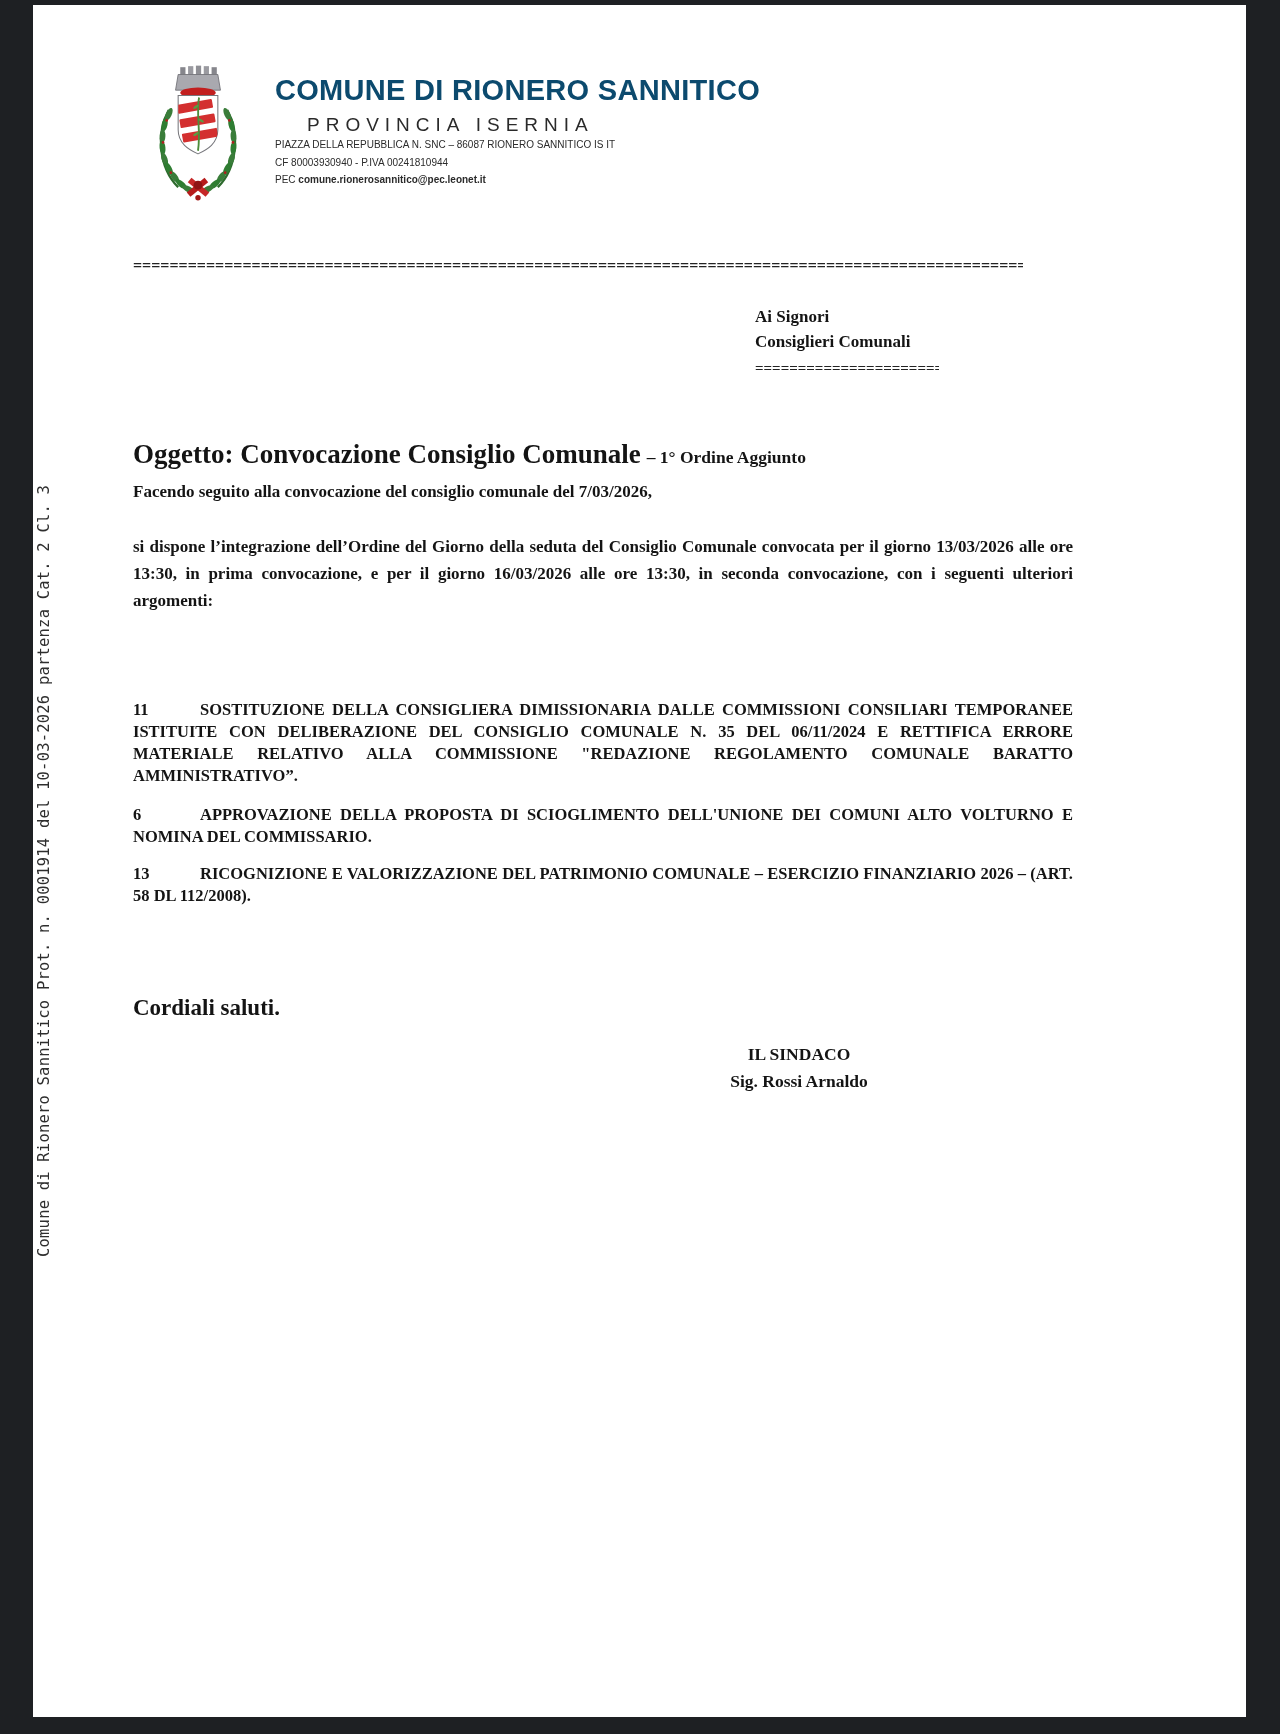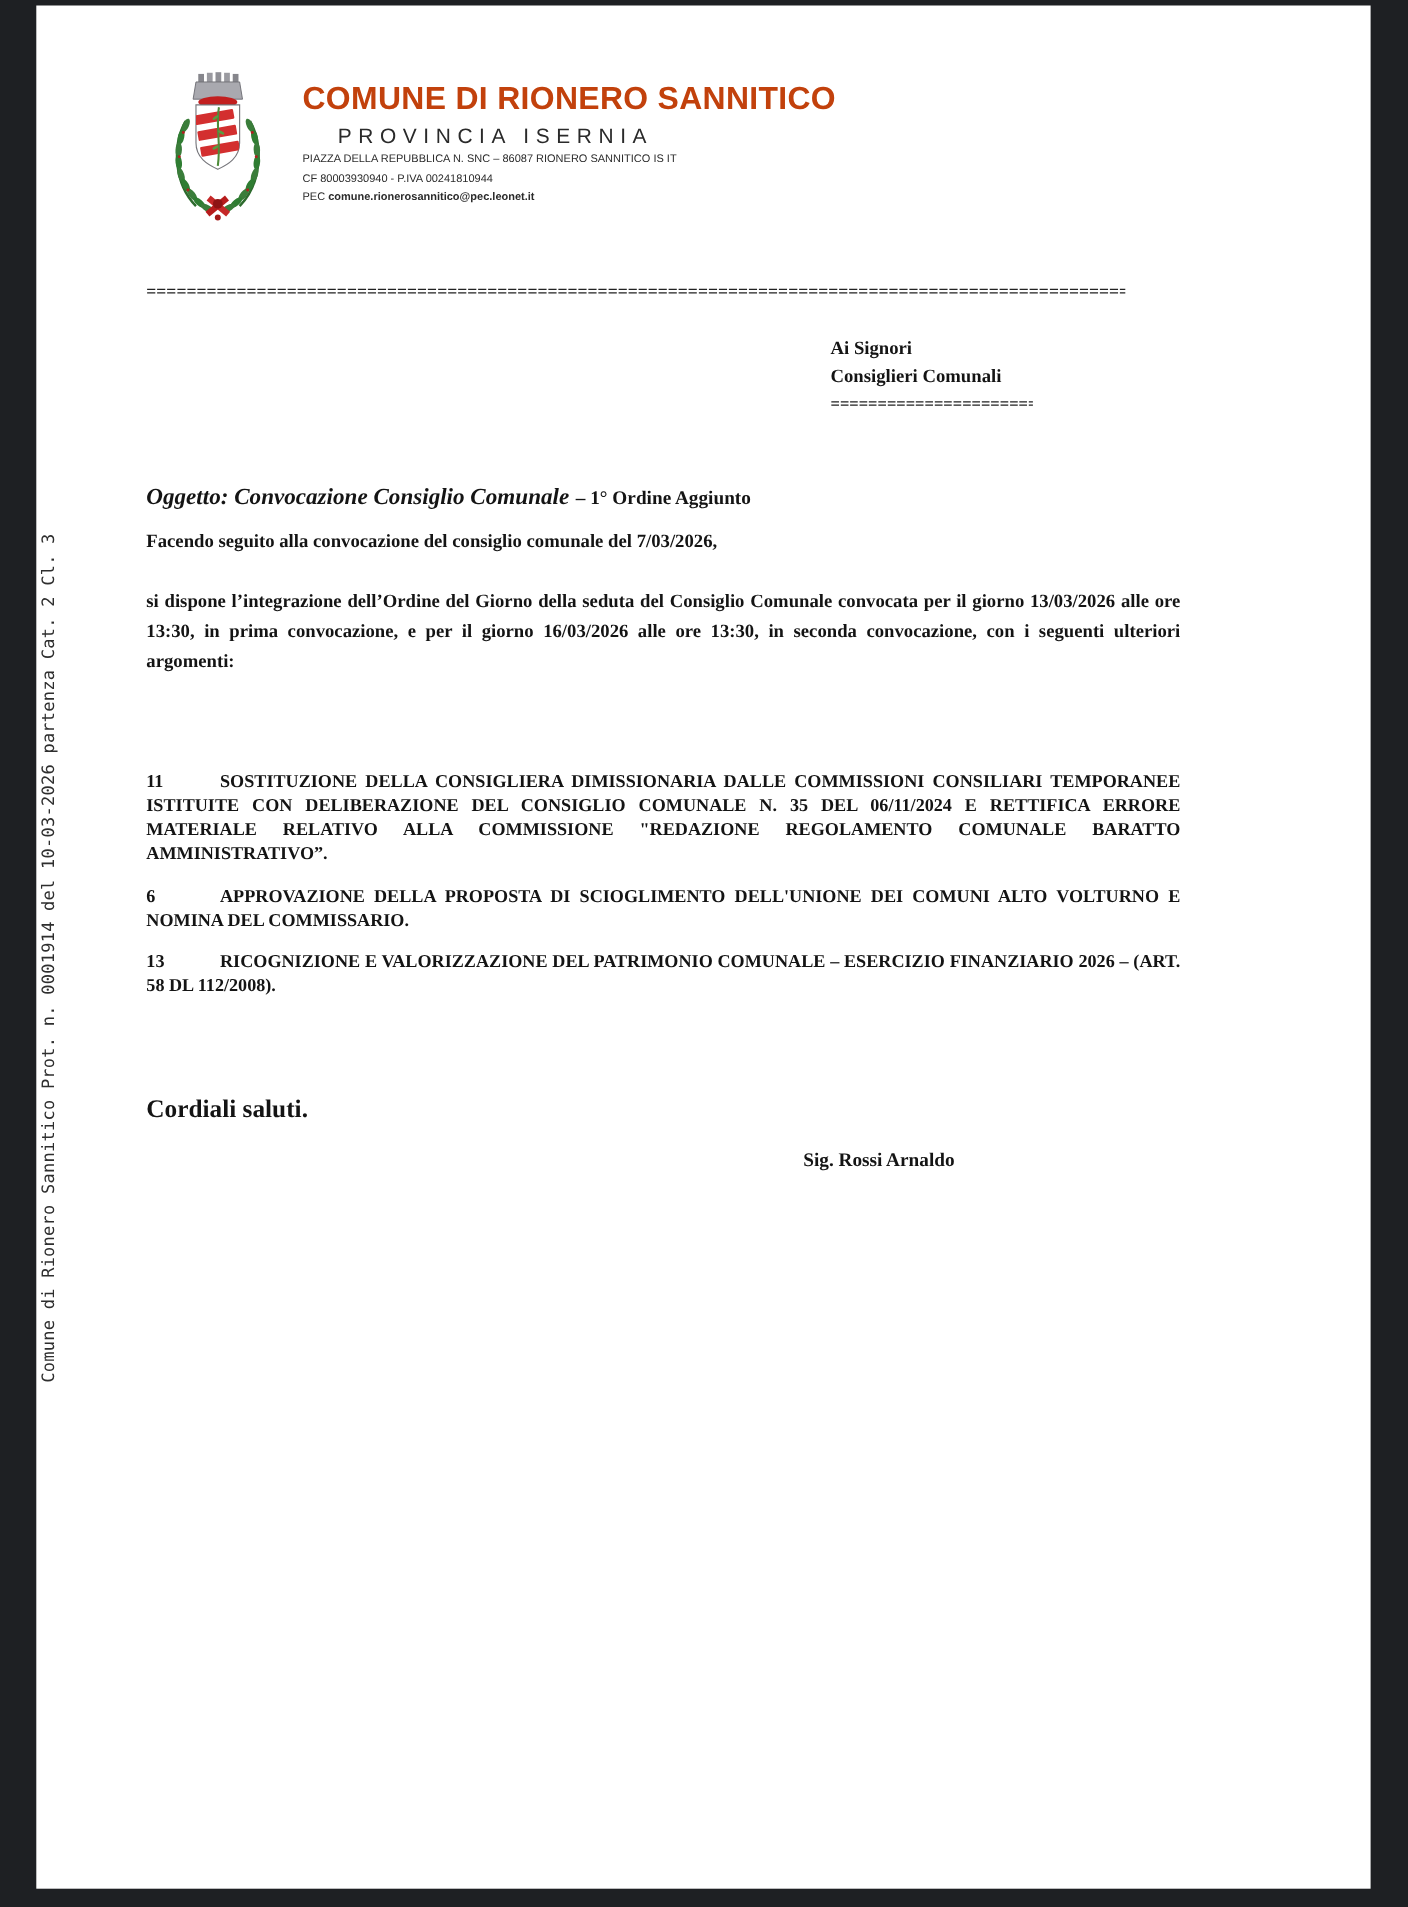--- a/index.html
+++ b/index.html
@@ -9,34 +9,34 @@
 
   
   .stamp{position:absolute;left:-387px;top:841px;width:800px;height:22px;
          transform:rotate(-90deg);transform-origin:center center;
          font-family:"DejaVu Sans Mono",monospace;font-size:15.5px;color:#2e2e2e;
          white-space:nowrap;letter-spacing:0.2px;}
 
   
   .crest{position:absolute;left:118px;top:58px;width:94px;height:140px;}
   .header-text{position:absolute;left:242px;top:68px;font-family:"Liberation Sans",sans-serif;}
-  .title{font-size:29px;font-weight:bold;color:#c2410c;letter-spacing:0.3px;line-height:34px;text-align:center;}
+  .title{font-size:29px;font-weight:bold;color:#0c4a6e;letter-spacing:0.3px;line-height:34px;text-align:center;}
   .subtitle{font-size:19px;color:#2a2a2a;letter-spacing:6px;margin-top:7px;line-height:22px;margin-left:32px;}
   .addr{font-size:10px;color:#2b2b2b;line-height:16.5px;margin-top:1px;}
   .addr:first-of-type{margin-top:7px;}
   .addr b{font-weight:bold;}
 
   .sep{font-weight:bold;white-space:nowrap;overflow:hidden;color:#222;}
   .sep-full{position:absolute;left:100px;top:252px;width:890px;font-size:16px;}
 
   .addressee{position:absolute;left:722px;top:299px;font-size:17px;font-weight:bold;line-height:25px;}
   .sep-small{width:184px;font-size:15px;margin-top:2px;}
 
   .subject{position:absolute;left:100px;top:434px;white-space:nowrap;}
-  .subj-main{font-size:21px;font-weight:bold;font-style:italic;}
+  .subj-main{font-size:27px;font-weight:bold;}
   .subj-suffix{font-size:17.5px;font-weight:bold;margin-left:6px;}
 
   p{margin:0;text-align:right;}
   .intro{position:absolute;left:100px;top:477px;font-size:17px;font-weight:bold;}
   .bodypara{position:absolute;left:100px;top:528px;width:940px;font-size:17px;font-weight:bold;
             line-height:27px;text-align:justify;}
   .item{position:absolute;left:100px;width:940px;font-size:16.5px;font-weight:bold;
         line-height:22px;text-align:justify;}
   .item .num{display:inline-block;width:67px;}
   .it0{top:629px;} .it1{top:694px;} .it2{top:799px;} .it3{top:858px;}
@@ -154,17 +154,18 @@
     <p class="item it2">
       <span class="num">6</span><span>APPROVAZIONE DELLA PROPOSTA DI SCIOGLIMENTO DELL'UNIONE DEI COMUNI ALTO VOLTURNO E NOMINA DEL COMMISSARIO.</span>
     </p>
     <p class="item it3">
       <span class="num">13</span><span>RICOGNIZIONE E VALORIZZAZIONE DEL PATRIMONIO COMUNALE – ESERCIZIO FINANZIARIO 2026 – (ART. 58 DL 112/2008).</span>
     </p>
 
     <p class="closing">Cordiali saluti.</p>
 
     <div class="signature">
+      <div>IL SINDACO</div>
       <div>Sig. Rossi Arnaldo</div>
     </div>
 
   </div>
 </div>
 
 </body></html>

